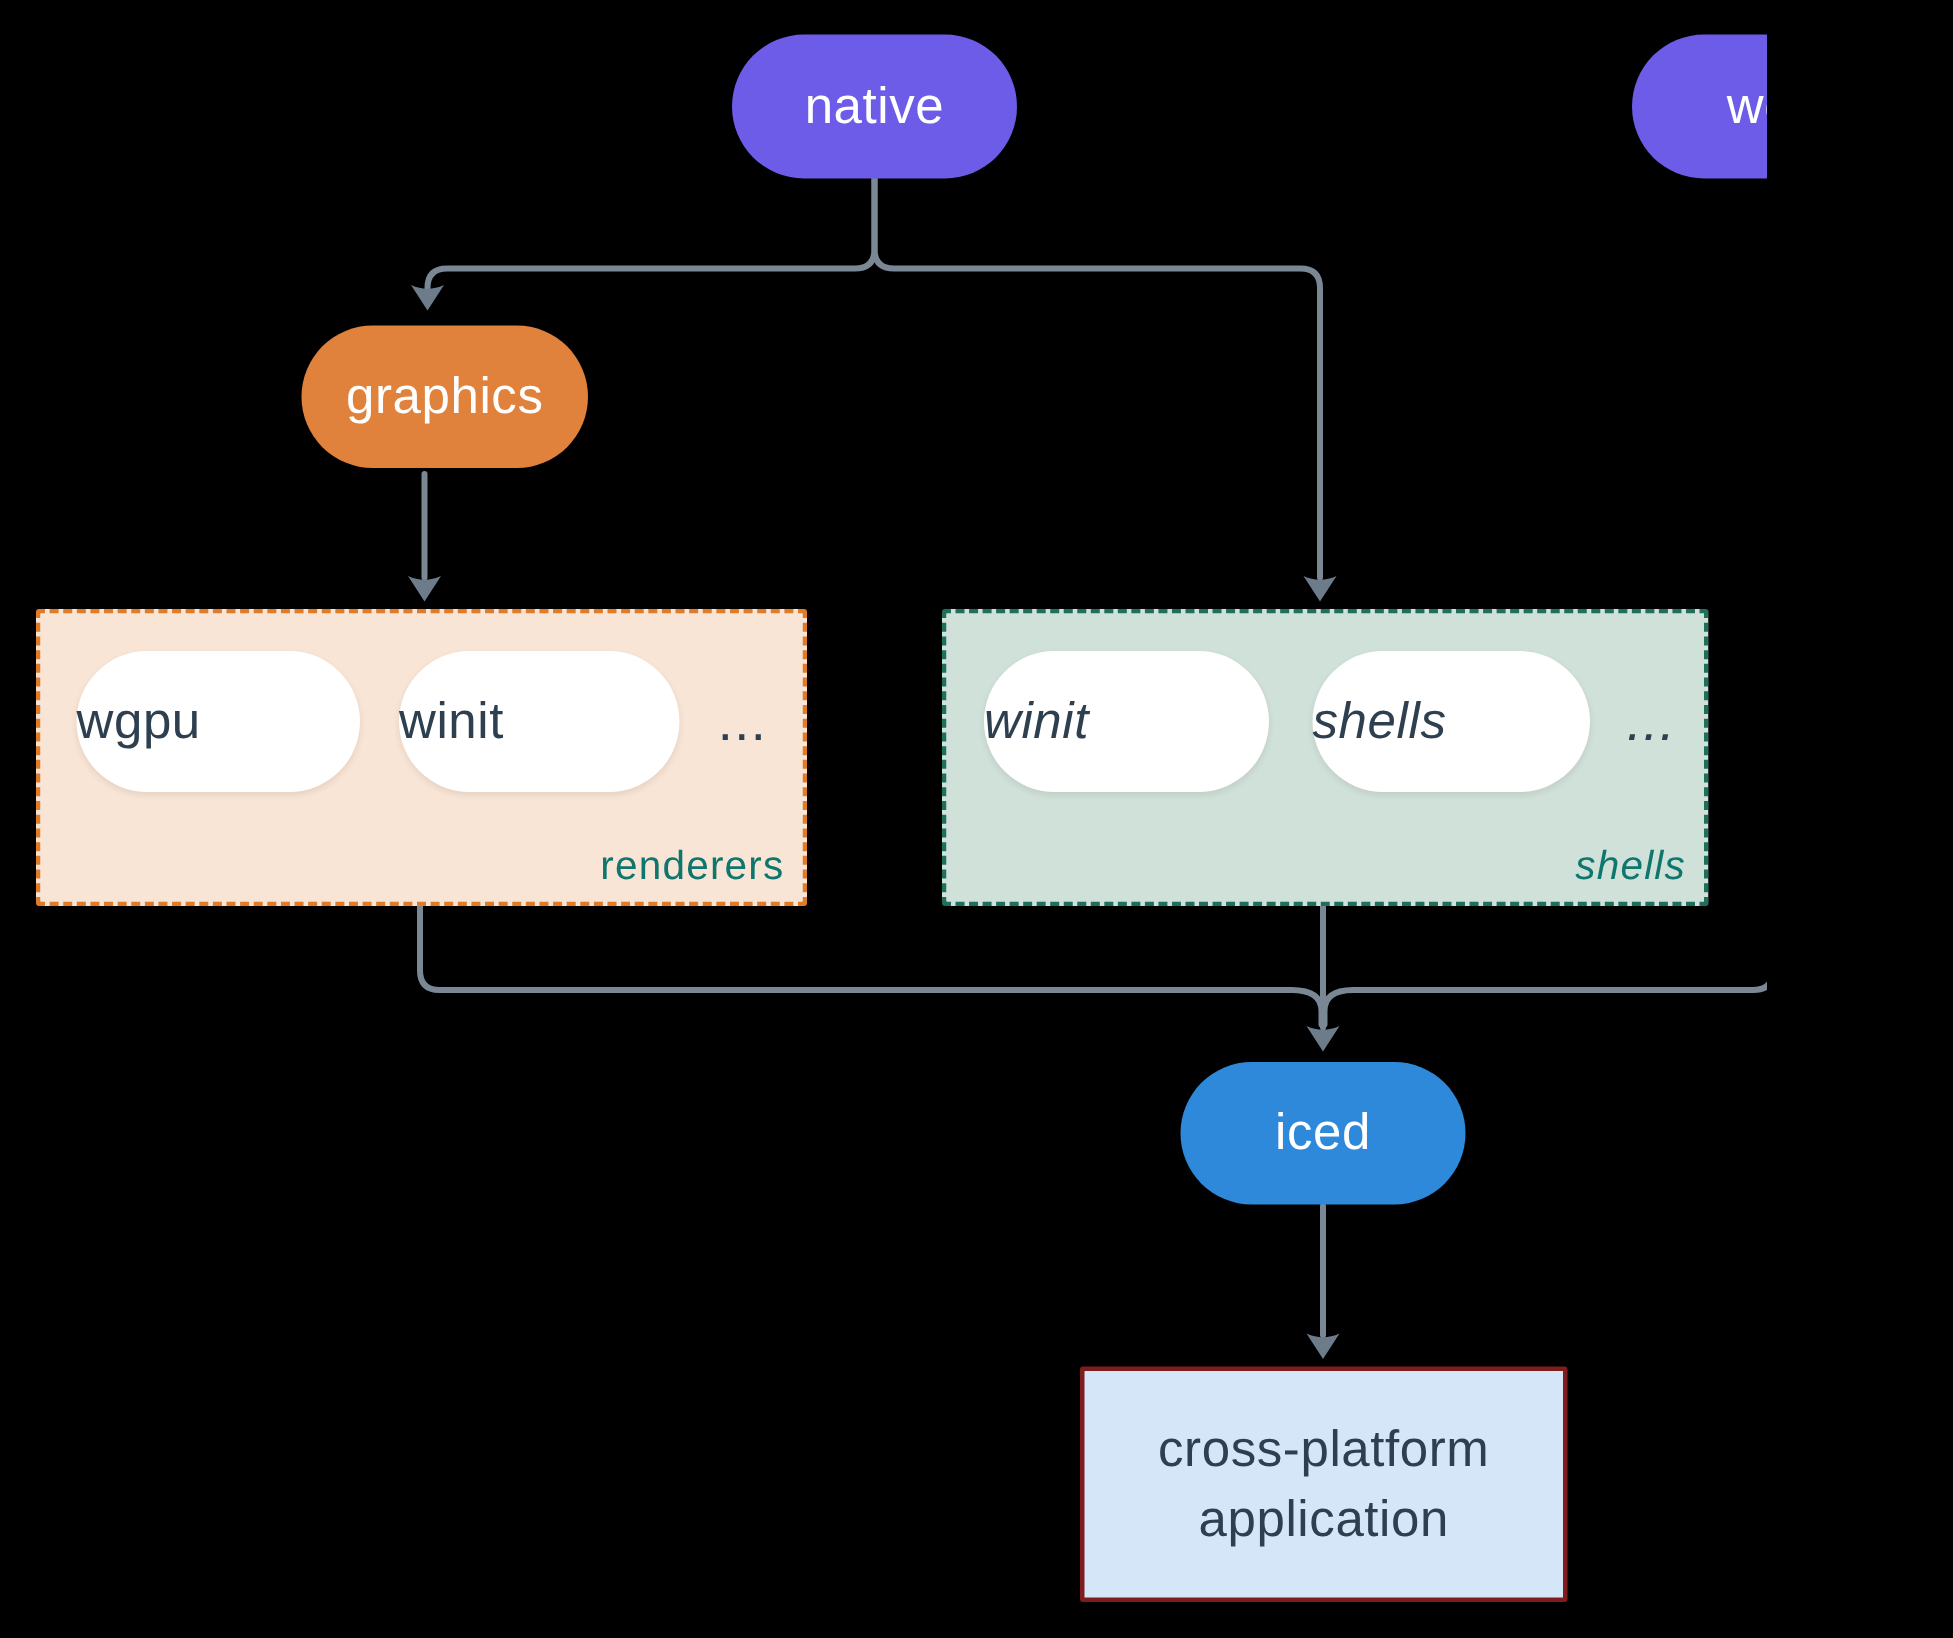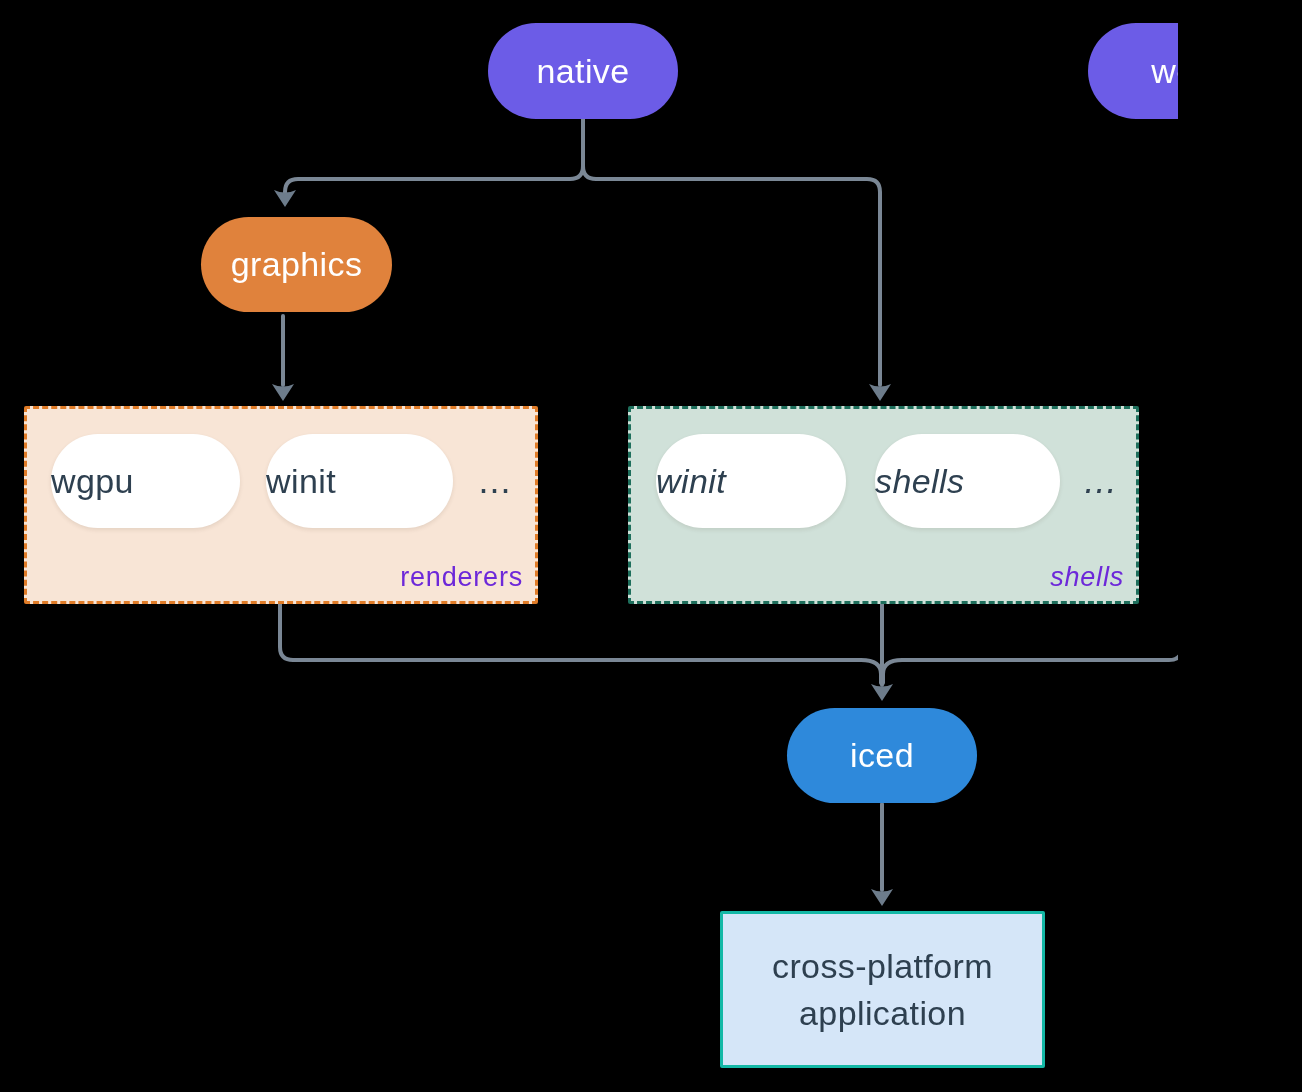--- a/index.html
+++ b/index.html
@@ -70,31 +70,31 @@
     font-size: 36px;
     color: #2e4050;
     letter-spacing: 1px;
   }
   .group-label {
     position: absolute;
     right: 12px;
     bottom: 8px;
     font-size: 27px;
     letter-spacing: 0.8px;
-    color: #6d28d9;
+    color: #0f766e;
   }
   .app-box {
     position: absolute;
     left: 720px;
     top: 911px;
     width: 325px;
     height: 157px;
     box-sizing: border-box;
     background: #d5e6f8;
-    border: 3px solid #14b8a6;
+    border: 3px solid #7f1d1d;
     border-radius: 2px;
     z-index: 2;
     display: flex;
     flex-direction: column;
     align-items: center;
     justify-content: center;
     font-size: 34px;
     line-height: 47px;
     letter-spacing: 0.4px;
     color: #2e4050;

